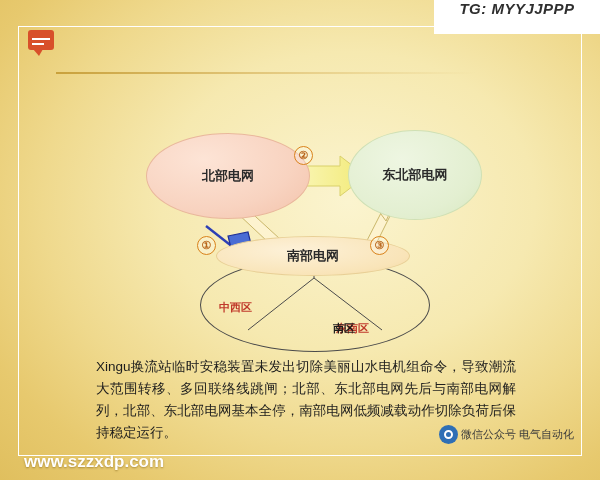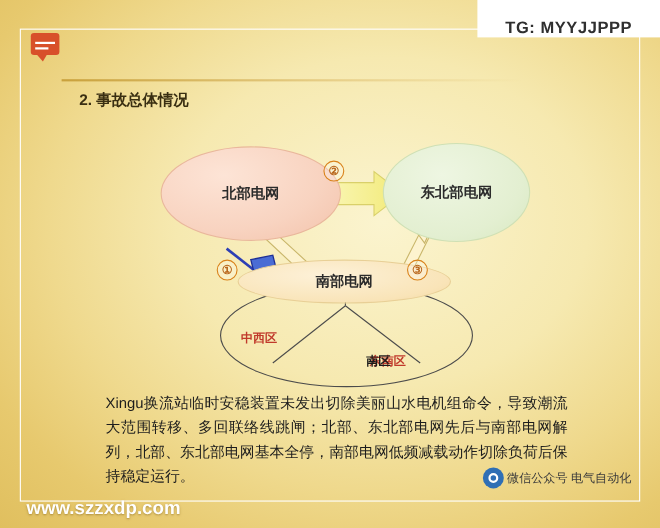--- a/index.html
+++ b/index.html
@@ -19,22 +19,23 @@
   
   #frame{
     position:absolute;left:18px;top:26px;width:564px;height:430px;
     border:1px solid #ffffff;
     box-sizing:border-box;
   }
   
   #tg-badge{
     position:absolute;right:0;top:0;width:166px;height:34px;
     background:#ffffff;
-    display:flex;align-items:flex-end;justify-content:center;
+    display:flex;align-items:flex-start;justify-content:center;
     z-index:40;
+    font-style:italic;
   }
   #tg-badge span{
     color:#2f2f2f;font-size:15px;font-weight:bold;letter-spacing:.5px;
     font-family:"Liberation Sans", sans-serif;
   }
   
   #site-watermark{
     position:absolute;left:24px;bottom:8px;
     color:#ffffff;font-size:17px;font-weight:bold;
     text-shadow:0 1px 2px rgba(120,90,20,.55);
@@ -146,21 +147,20 @@
 <div id="slide">
 
   <div id="frame"></div>
 
   <div id="bubble">
     <i class="l1"></i>
       <i class="l2"></i>
   </div>
 
   <div id="heading-underline"></div>
-  <div id="heading-2">2. 事故总体情况</div>
 
   <div id="diagram">
 
     <svg width="600" height="480">
       <defs>
         <linearGradient id="bigArrow" x1="0" y1="0" x2="1" y2="0">
           <stop offset="0%" stop-color="#fdfbcf"></stop>
           <stop offset="100%" stop-color="#f2ea77"></stop>
         </linearGradient>
       </defs>

